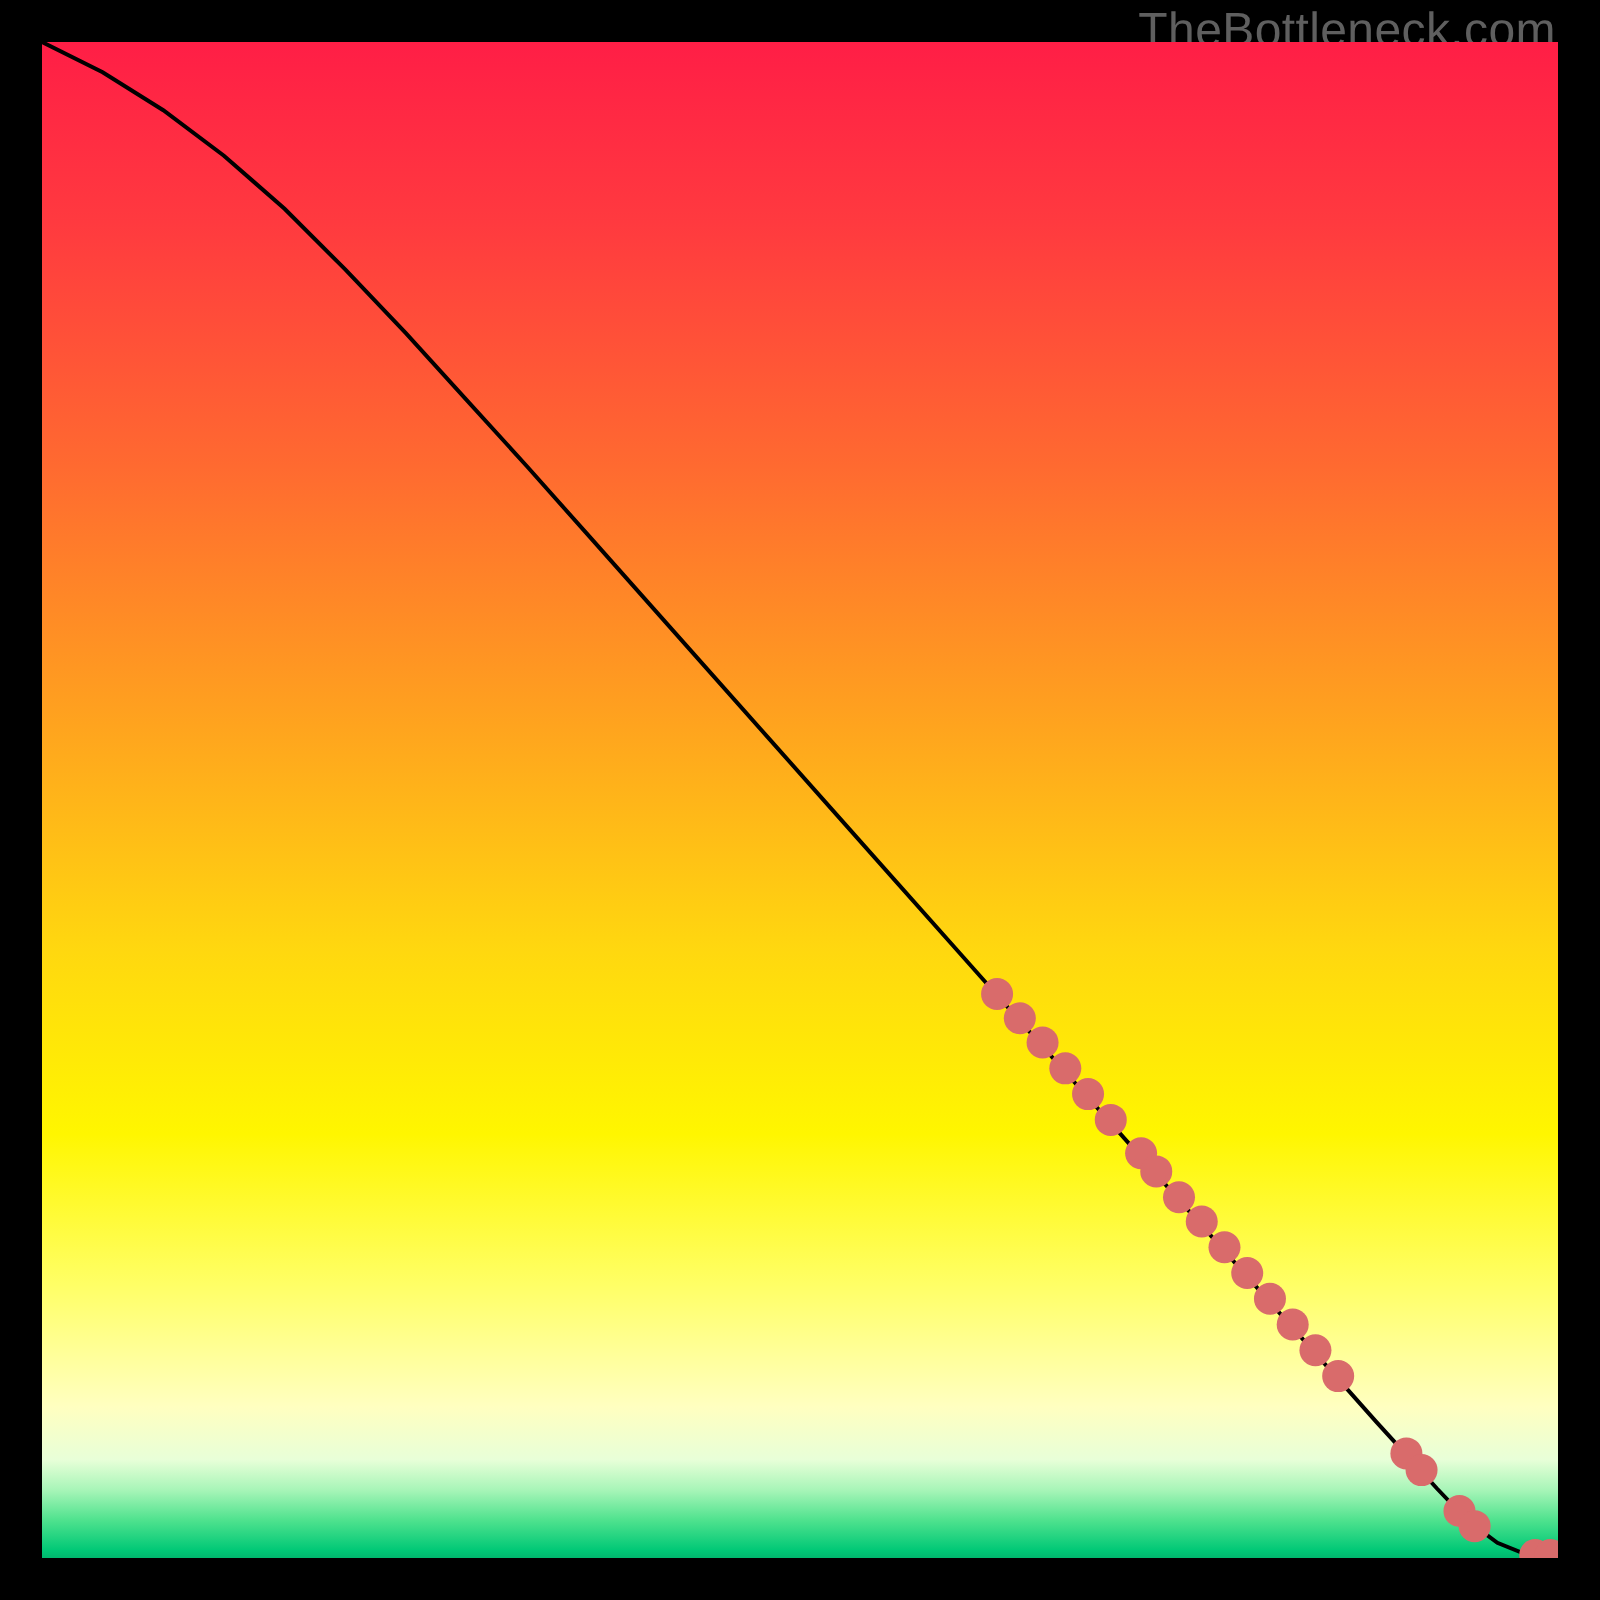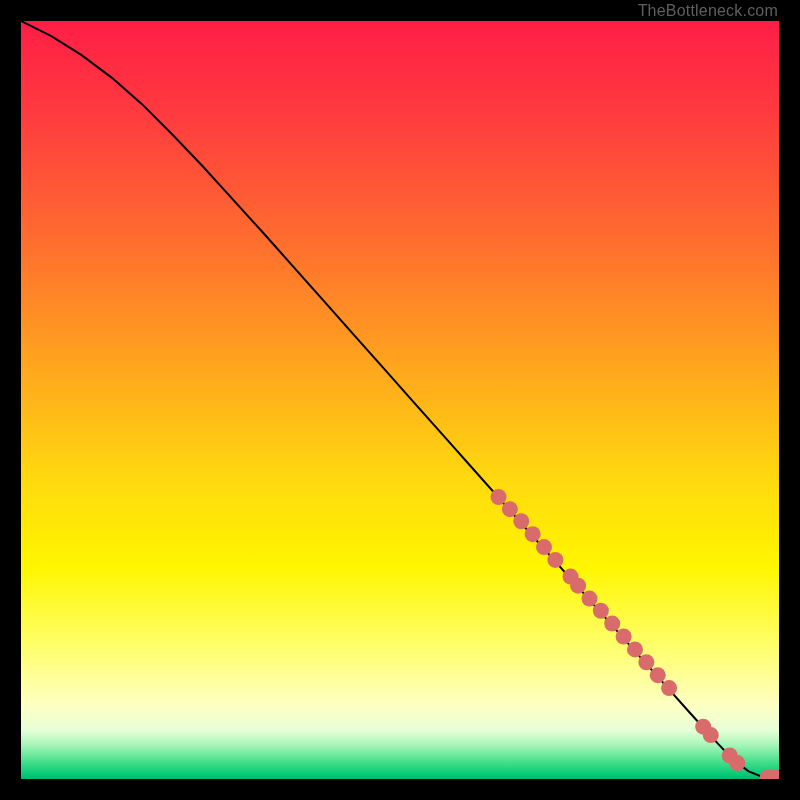--- a/index.html
+++ b/index.html
@@ -23,21 +23,21 @@
     top: 21px;
     width: 758px;
     height: 758px;
     
   }
   .watermark {
     position: absolute;
     top: 2px;
     right: 22px;
     color: #5f5f5f;
-    font-size: 16px;
+    font-size: 24px;
     font-weight: 500;
     letter-spacing: 0.2px;
     user-select: none;
   }
   svg {
     display: block;
   }
 </style>
 </head>
 <body>

